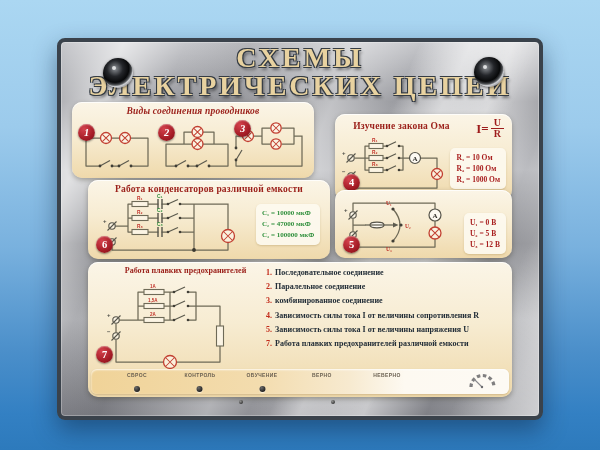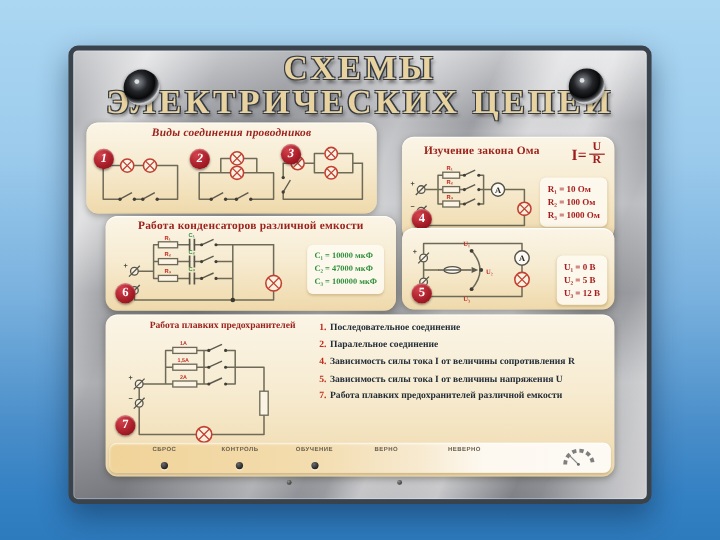--- a/index.html
+++ b/index.html
@@ -316,20 +316,21 @@
           <line class="slash" x1="11.5" y1="40.5" x2="20.5" y2="31.5"></line>
         <circle class="term" cx="16" cy="52" r="3.2"></circle>
           <line class="slash" x1="11.5" y1="56.5" x2="20.5" y2="47.5"></line>
         <text class="sign" x="7" y="33">+</text>
         <text class="sign" x="7" y="50">−</text>
       </svg>
 
       <div class="legend">
         <div class="legend-row"><span class="lnum">1.</span><span class="ltext">Последовательное соединение</span></div>
         <div class="legend-row"><span class="lnum">2.</span><span class="ltext">Паралельное соединение</span></div>
+        <div class="legend-row"><span class="lnum">3.</span><span class="ltext">комбинированное соединение</span></div>
         <div class="legend-row"><span class="lnum">4.</span><span class="ltext">Зависимость силы тока I от величины сопротивления R</span></div>
         <div class="legend-row"><span class="lnum">5.</span><span class="ltext">Зависимость силы тока I от величины напряжения U</span></div>
         <div class="legend-row"><span class="lnum">7.</span><span class="ltext">Работа плавких предохранителей различной емкости</span></div>
       </div>
 
       <div class="strip">
         <div class="ctrl" style="left:46px;">
           <span class="clabel">СБРОС</span>
           <span class="cdot"></span>
         </div>

